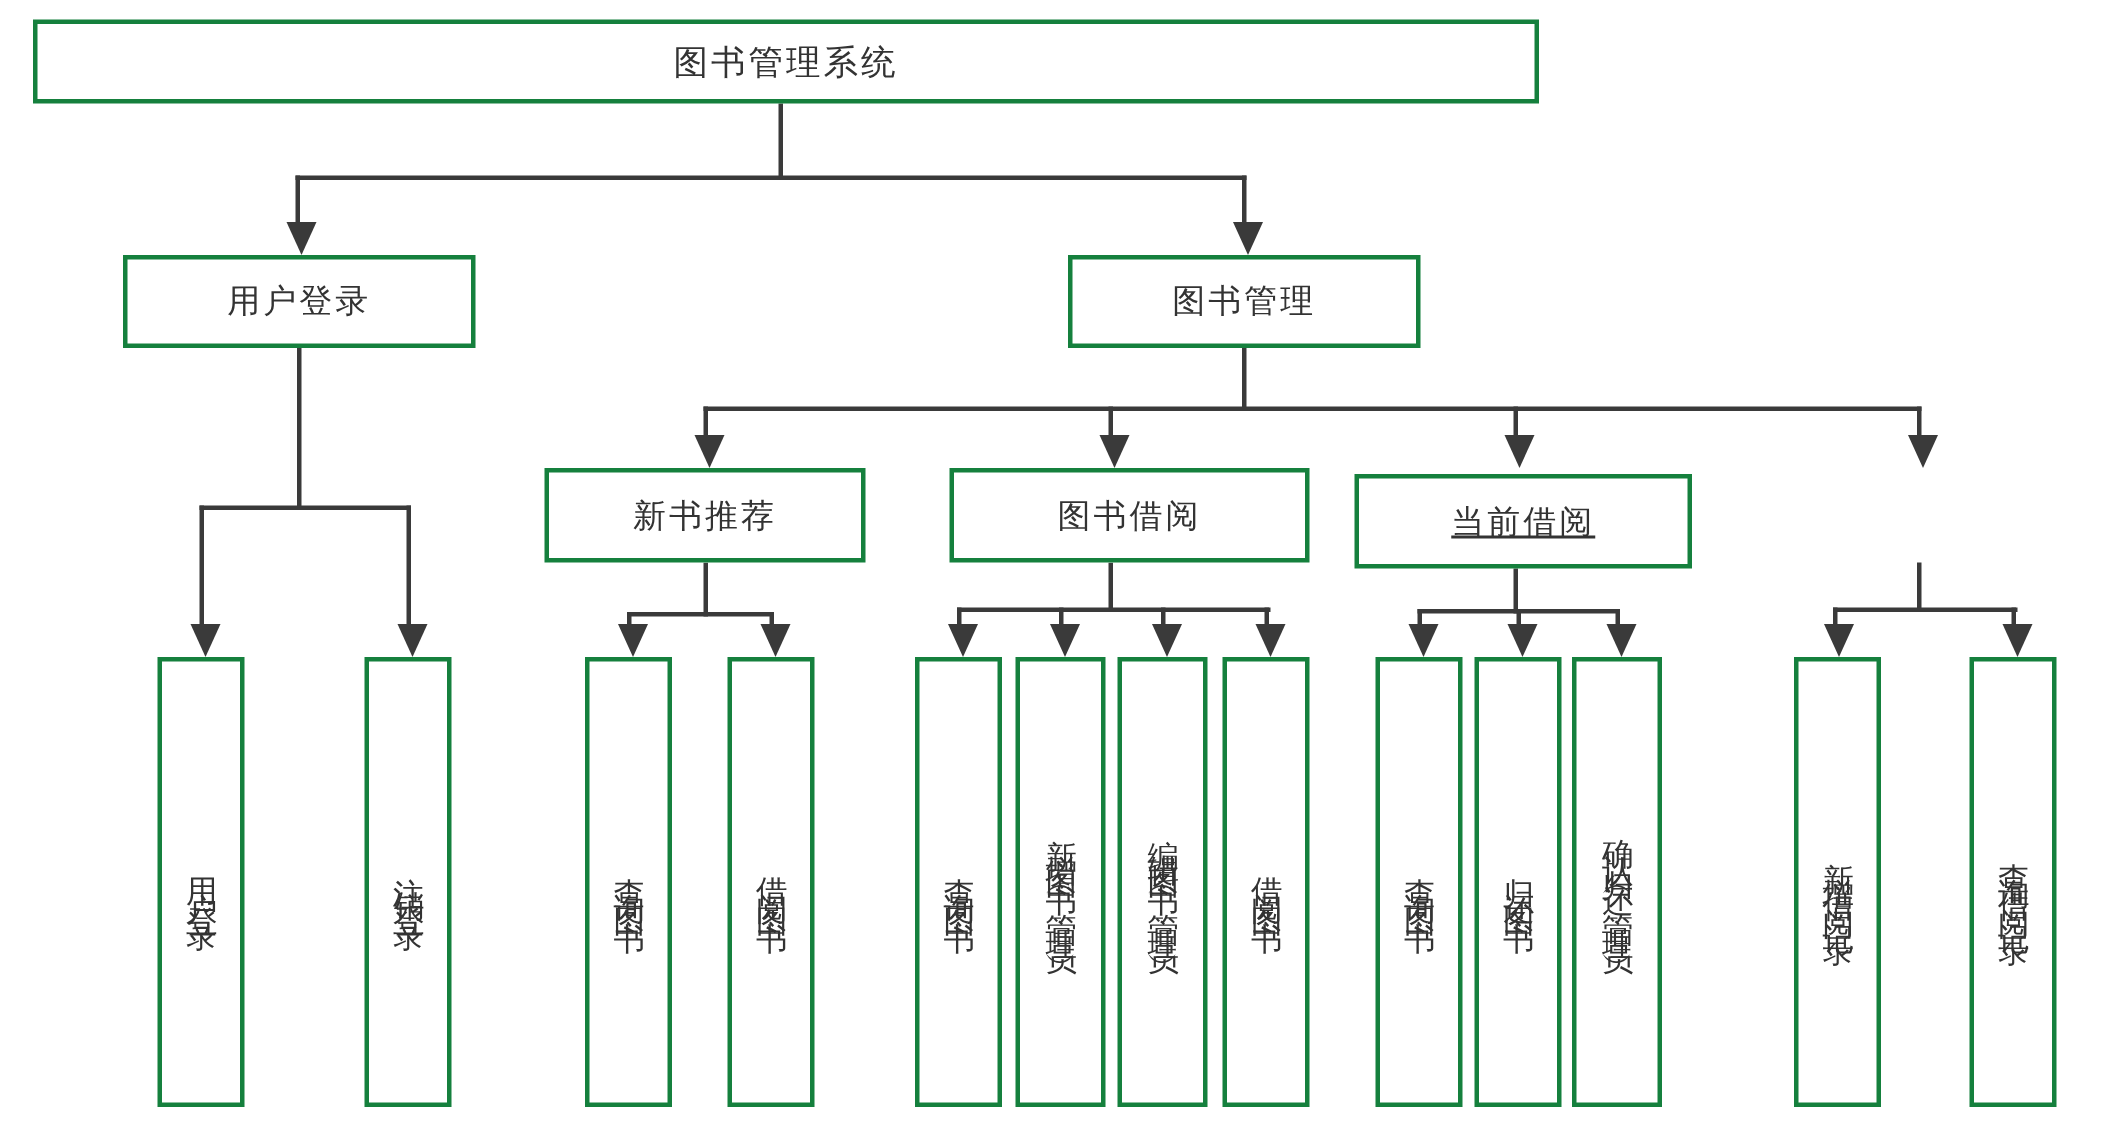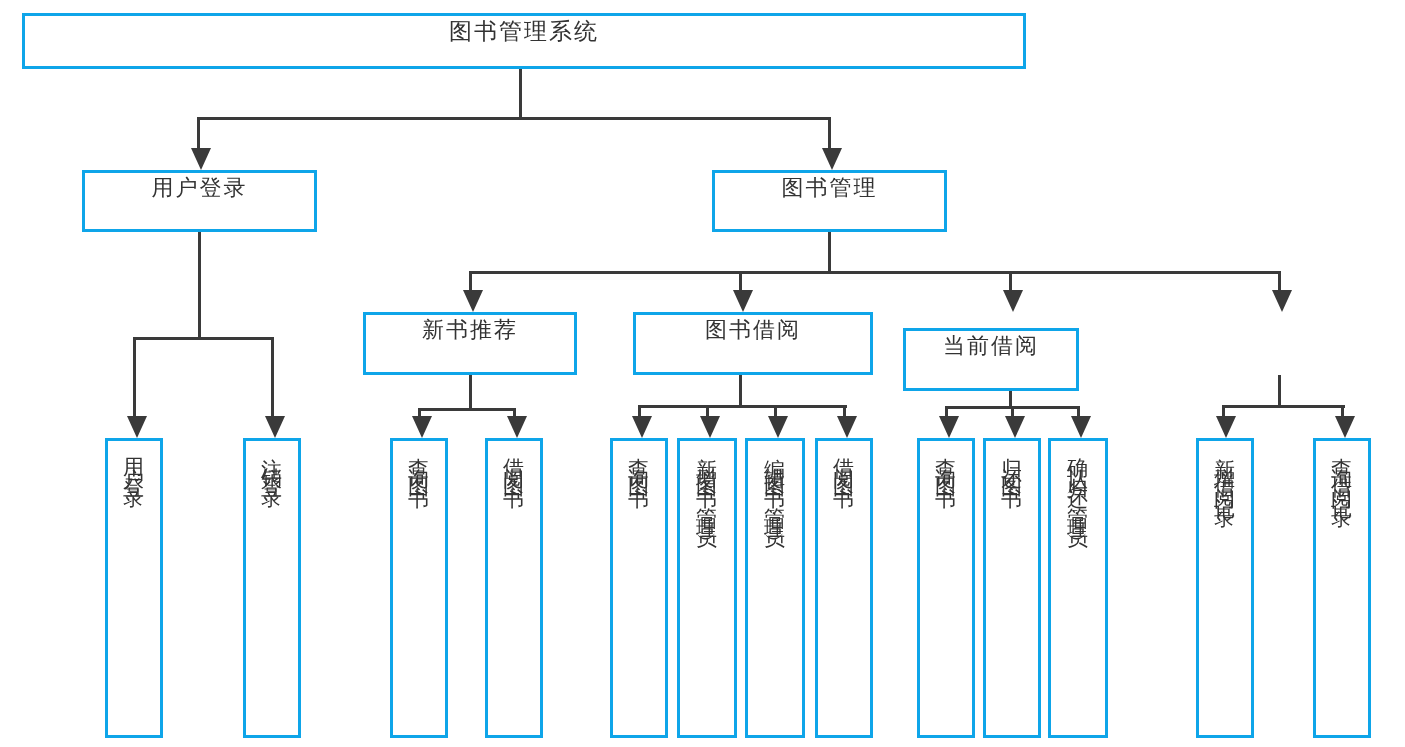--- a/index.html
+++ b/index.html
@@ -10,23 +10,24 @@
     width: 1405px;
     height: 747px;
     background: #ffffff;
     overflow: hidden;
   }
 
   
   .node {
     position: absolute;
     box-sizing: border-box;
-    border: 3px solid #0ea5e9;
+    border: 3px solid #15803d;
     background: #ffffff;
     display: flex;
+    align-items: center;
     justify-content: center;
     color: #333333;
   }
   .hlabel {
     font-size: 22px;
     letter-spacing: 2px;
     white-space: nowrap;
     color: #333333;
   }
   .node-root .hlabel { font-size: 23px; }
@@ -134,21 +135,21 @@
   <div class="node" style="left:712px; top:170px; width:235px; height:62px;">
     <span class="hlabel">图书管理</span>
   </div>
 
   <div class="node" style="left:363px; top:312px; width:214px; height:63px;">
     <span class="hlabel">新书推荐</span>
   </div>
   <div class="node" style="left:633px; top:312px; width:240px; height:63px;">
     <span class="hlabel">图书借阅</span>
   </div>
-  <div class="node" style="left:903px; top:328px; width:176px; height:63px;">
+  <div class="node" style="left:903px; top:316px; width:225px; height:63px;text-decoration:underline;">
     <span class="hlabel">当前借阅</span>
   </div>
 
   <div class="node leaf" style="left:105px;">
     <span class="vlabel">用户登录</span>
   </div>
   <div class="node leaf" style="left:243px;">
     <span class="vlabel">注销登录</span>
   </div>
 

